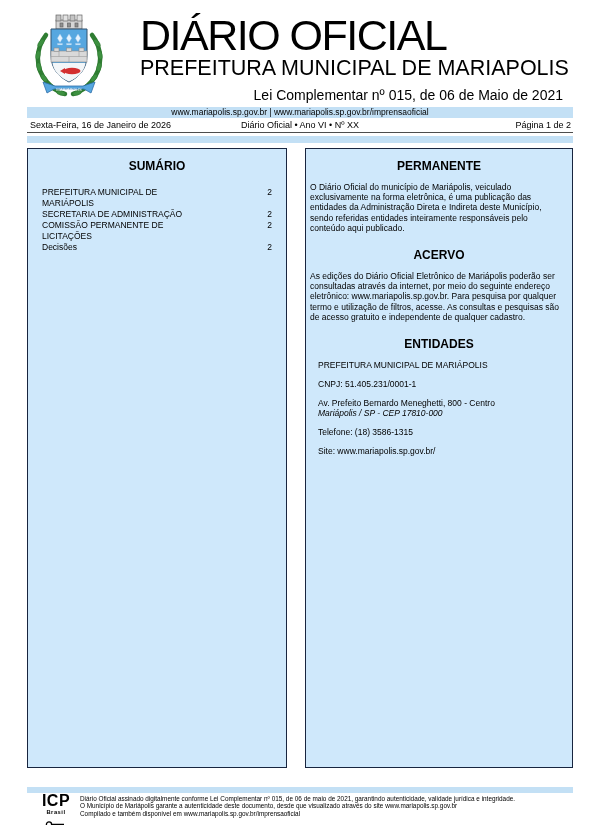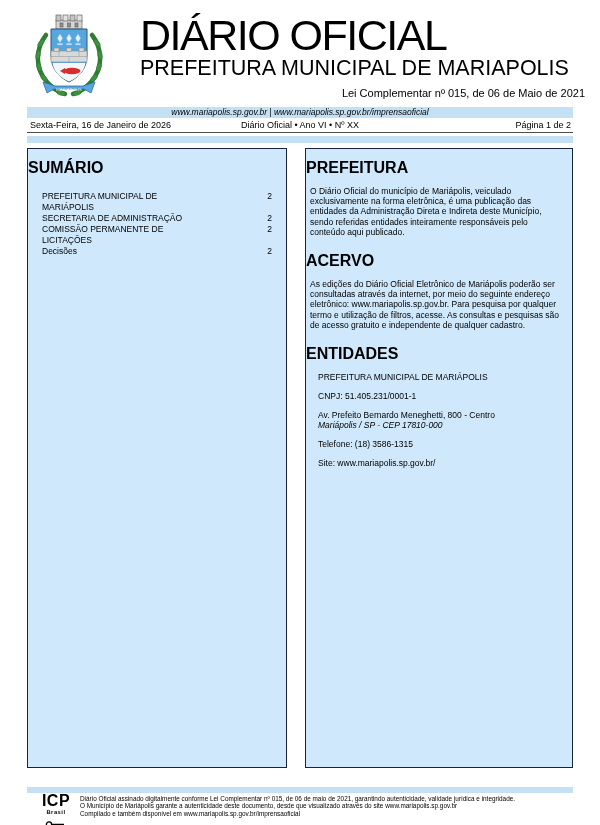--- a/index.html
+++ b/index.html
@@ -6,44 +6,44 @@
   .page {
     position:relative; width:600px; height:825px; background:#fff;
     font-family:"Liberation Sans", sans-serif; color:#000; overflow:hidden;
   }
 
   
   .crest { position:absolute; left:30px; top:7px; width:78px; height:95px; }
   .masthead { position:absolute; left:140px; top:14px; width:436px; }
   .gazette-title { font-size:43px; font-weight:normal; letter-spacing:-1.5px; line-height:1.0; white-space:nowrap; }
   .gazette-subtitle { font-size:21.5px; line-height:1.05; margin-top:0; white-space:nowrap; }
-  .law-ref { position:absolute; right:15px; top:87px; font-size:11px;padding-left:8px; }
+  .law-ref { position:absolute; right:37px; top:87px; font-size:14px;padding-left:8px; }
 
   
   .urlbar {
     position:absolute; left:27px; right:27px; top:107px; height:11px;
-    background:var(--bar,#c3e0f5); font-size:8.5px; line-height:11px; text-align:center;font-style:italic;
+    background:var(--bar,#c3e0f5); font-size:8.5px; line-height:11px; text-align:center;
   }
   .metarow {
     position:absolute; left:27px; right:27px; top:118px; height:14px;
     font-size:9px; line-height:14px; border-bottom:1.5px solid #4d4d4d;
   }
   .meta-date { position:absolute; left:3px; }
   .meta-edition { position:absolute; left:0; right:0; text-align:center; }
   .meta-page { position:absolute; right:2px; }
   .divider-bar { position:absolute; left:27px; right:27px; top:136px; height:7px; background:var(--bar,#c3e0f5); }
 
   
   .box {
     position:absolute; top:148px; height:620px; box-sizing:border-box;
     background:var(--boxfill,#cfe8fb); border:1.2px solid var(--boxborder,#18253f);
   }
   .box-left  { left:27px;  width:260px; }
   .box-right { left:305px; width:268px; }
-  .box-title { font-weight:bold; font-size:16px; margin-top:10px; }
+  .box-title { text-align:center; font-weight:bold; font-size:12px; margin-top:10px; }
 
   .sum-list { margin:14px 14px 0 14px; font-size:8.5px; }
   .sum-item { display:flex; justify-content:space-between; align-items:flex-start; line-height:1.3; }
   .sum-label { width:152px; }
   .sum-page { text-align:right; }
 
   .par { margin:9px 12px 0 4px; font-size:8.5px; line-height:1.2; }
   .mt16 { margin-top:15px; }
   .ent-line { margin:9px 12px 0 12px; font-size:8.5px; line-height:1.18; }
   .ent-line.tight { margin-top:0;font-style:italic; }
@@ -156,21 +156,21 @@
         <span class="sum-page">2</span>
       </div>
       <div class="sum-item">
         <span class="sum-label">Decisões</span>
         <span class="sum-page">2</span>
       </div>
     </div>
   </div>
 
   <div class="box box-right">
-    <div class="box-title">PREFEITURA</div>
+    <div class="box-title">PERMANENTE</div>
     <div class="par">O Diário Oficial do município de Mariápolis, veiculado exclusivamente na forma eletrônica, é uma publicação das entidades da Administração Direta e Indireta deste Município, sendo referidas entidades inteiramente responsáveis pelo conteúdo aqui publicado.</div>
 
     <div class="box-title mt16">ACERVO</div>
     <div class="par">As edições do Diário Oficial Eletrônico de Mariápolis poderão ser consultadas através da internet, por meio do seguinte endereço eletrônico: www.mariapolis.sp.gov.br. Para pesquisa por qualquer termo e utilização de filtros, acesse. As consultas e pesquisas são de acesso gratuito e independente de qualquer cadastro.</div>
 
     <div class="box-title mt16">ENTIDADES</div>
     <div class="ent-line">PREFEITURA MUNICIPAL DE MARIÁPOLIS</div>
     <div class="ent-line">CNPJ: 51.405.231/0001-1</div>
     <div class="ent-line">Av. Prefeito Bernardo Meneghetti, 800 - Centro</div>
     <div class="ent-line tight">Mariápolis / SP - CEP 17810-000</div>

